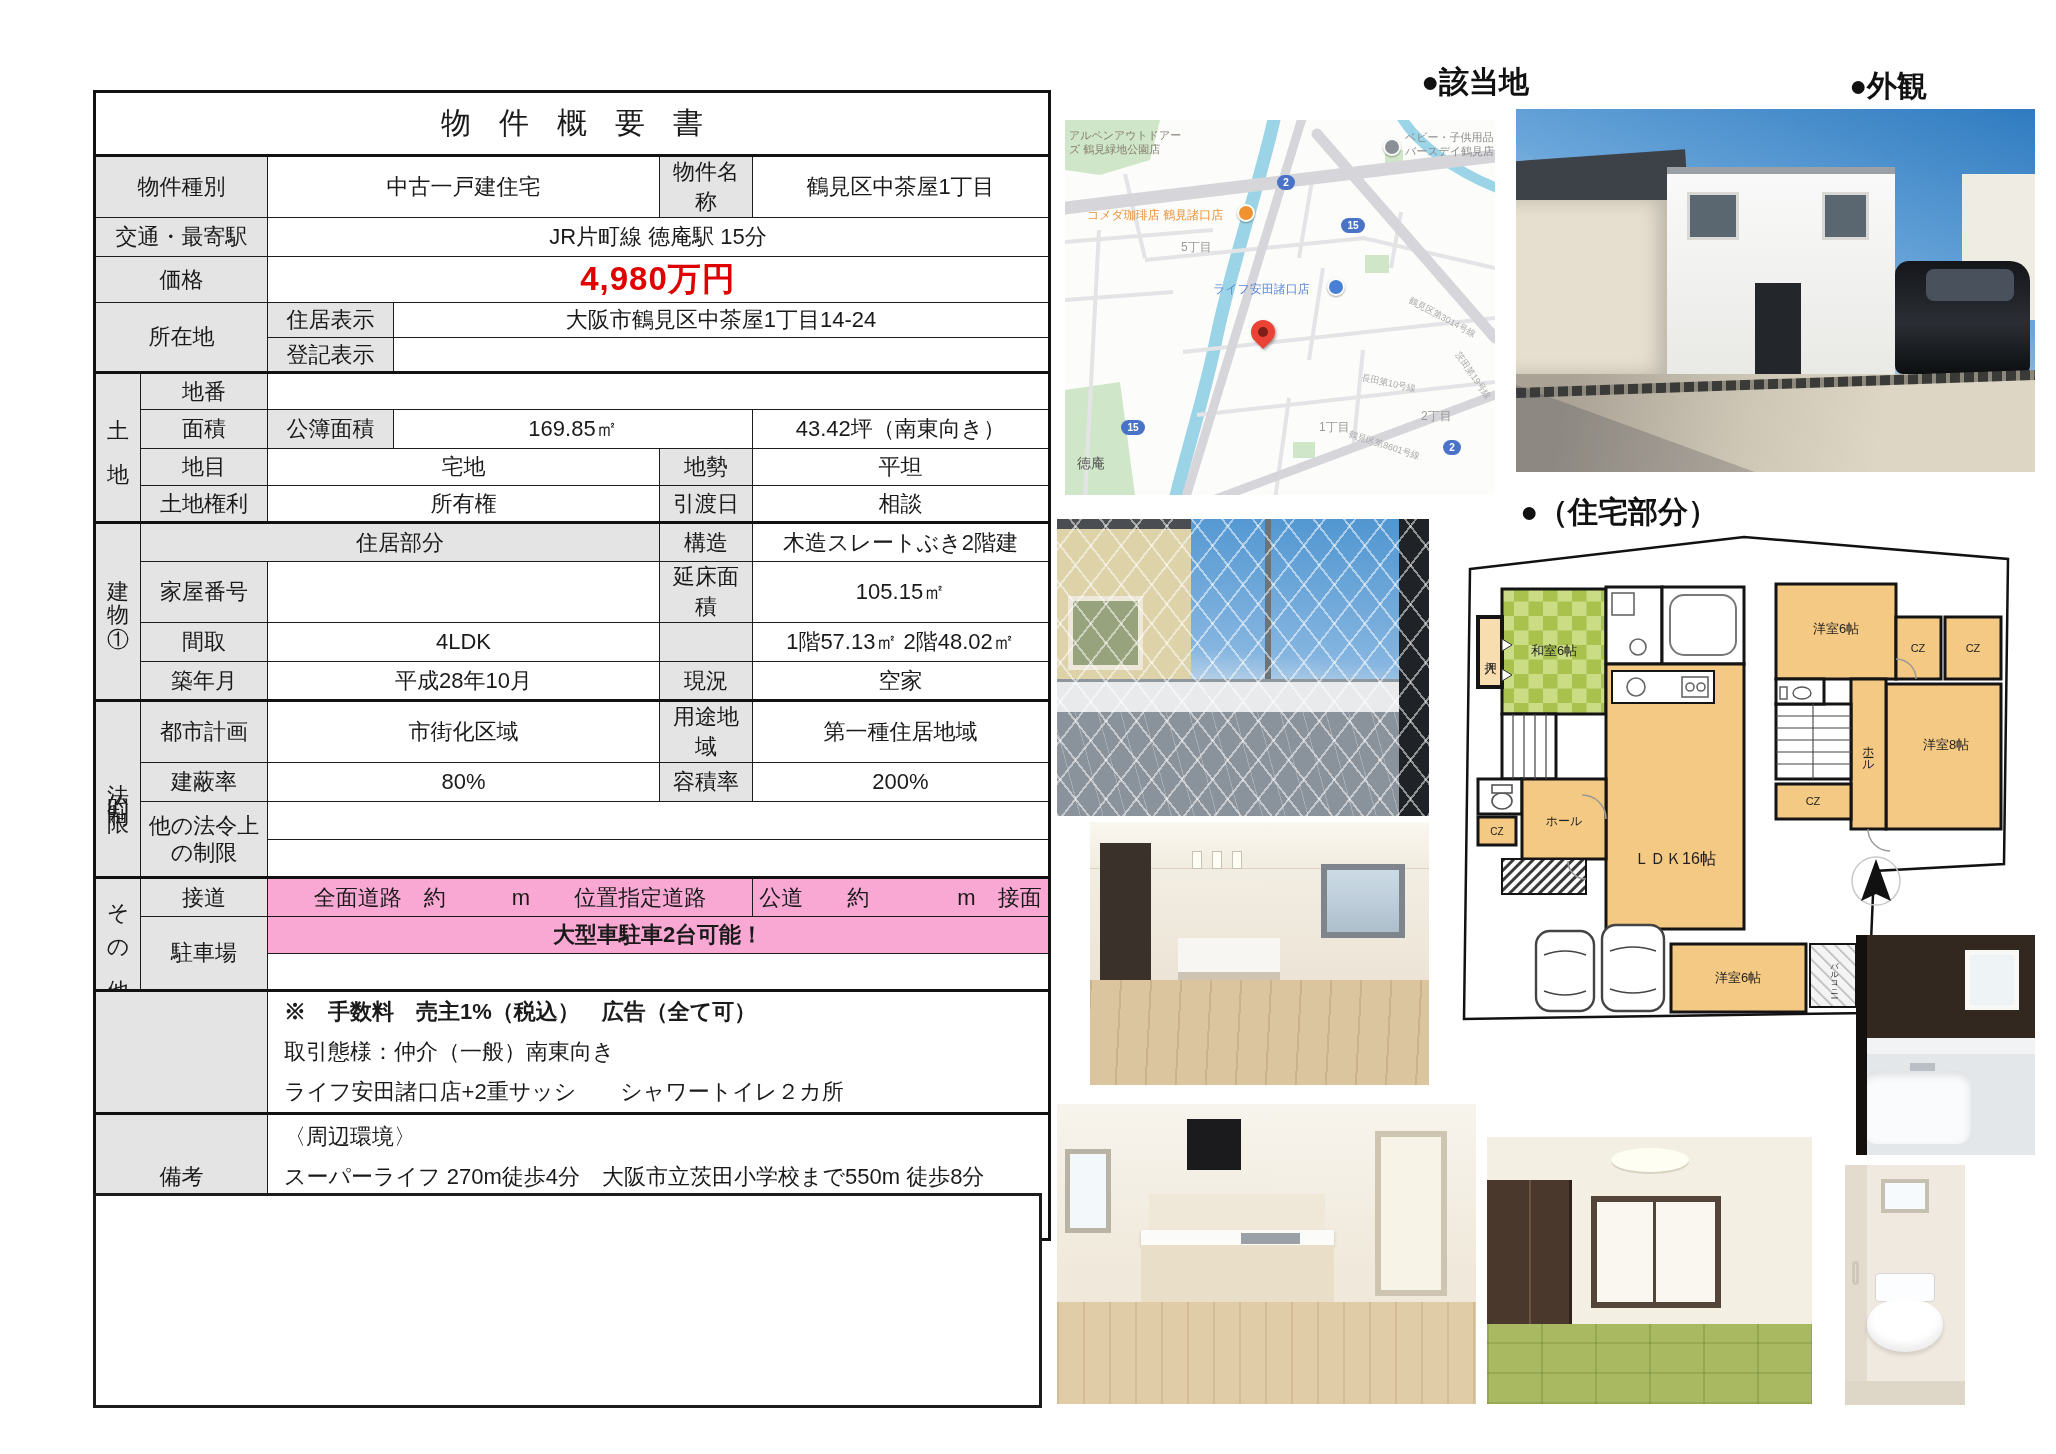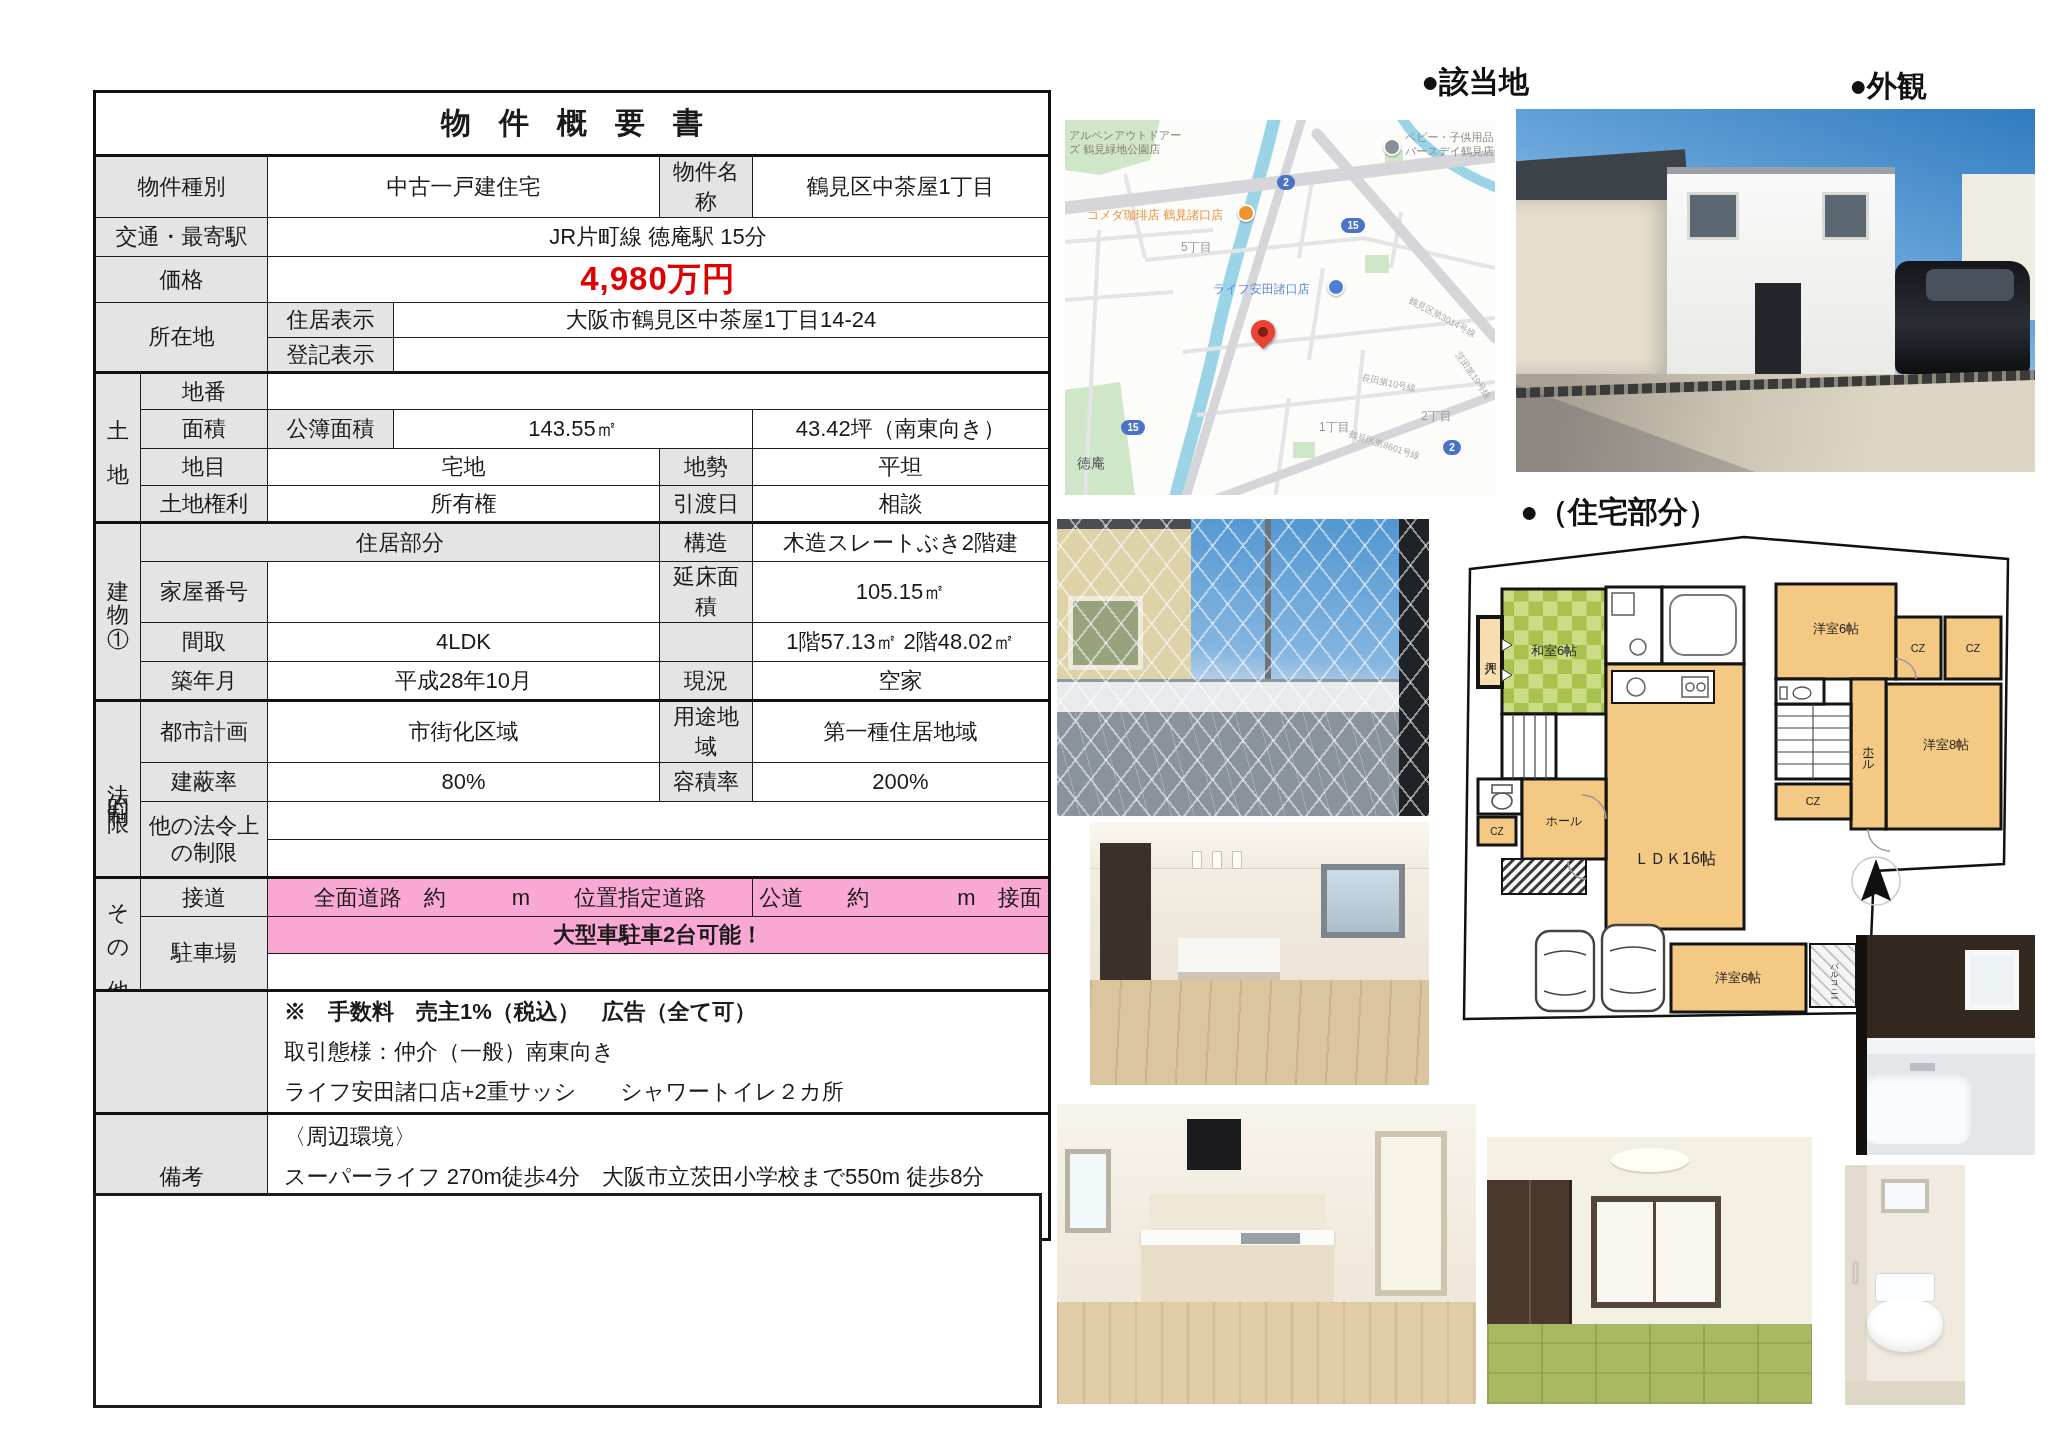--- a/index.html
+++ b/index.html
@@ -7,21 +7,21 @@
               font-family:"Liberation Sans", sans-serif; color:#1a1a1a; }
   .page { position:relative; width:2056px; height:1454px; background:#fff; }
   .abs { position:absolute; }
 
   
   table.spec { position:absolute; left:93px; top:90px; width:955px;
                border-collapse:collapse; table-layout:fixed; border:3px solid #111;
                font-size:22px; }
   table.spec td { border:1px solid #1c1c1c; padding:0 6px; text-align:center; vertical-align:middle; overflow:hidden; }
   tr.sec td { border-top:3px solid #111; }
-  td.title { font-size:30px; font-weight:bold; letter-spacing:28px; text-indent:28px;
+  td.title { font-size:30px; font-weight:normal; letter-spacing:28px; text-indent:28px;
              border-bottom:3px solid #111 !important; }
   td.lab  { background:#e4e4e4; }
   td.val  { background:#fff; }
   td.lval { background:#f9a8d4; text-align:left; padding-left:12px; }
   td.vlab { background:#e4e4e4; }
   .vtext { display:inline-block; writing-mode:vertical-rl; text-orientation:upright; }
   .sp2 { letter-spacing:44px; } .sp3 { letter-spacing:24px; }
   .sp4 { letter-spacing:10px; } .sp3s { letter-spacing:12px; }
   td.price { color:#e00000; font-weight:bold; font-size:33px; letter-spacing:1px; }
   td.bigcell { vertical-align:middle; text-align:left; }
@@ -186,21 +186,21 @@
     </tr>
 
     <tr style="height:37px" class="sec">
       <td rowspan="4" class="vlab"><span class="vtext sp2">土地</span></td>
       <td class="lab">地番</td>
       <td colspan="4" class="val"></td>
     </tr>
     <tr style="height:39px">
       <td class="lab">面積</td>
       <td class="lab">公簿面積</td>
-      <td colspan="2" class="val">143.55㎡</td>
+      <td colspan="2" class="val">169.85㎡</td>
       <td class="val">43.42坪（南東向き）</td>
     </tr>
     <tr style="height:37px">
       <td class="lab">地目</td>
       <td colspan="2" class="val">宅地</td>
       <td class="lab">地勢</td>
       <td class="val">平坦</td>
     </tr>
     <tr style="height:37px">
       <td class="lab">土地権利</td>

